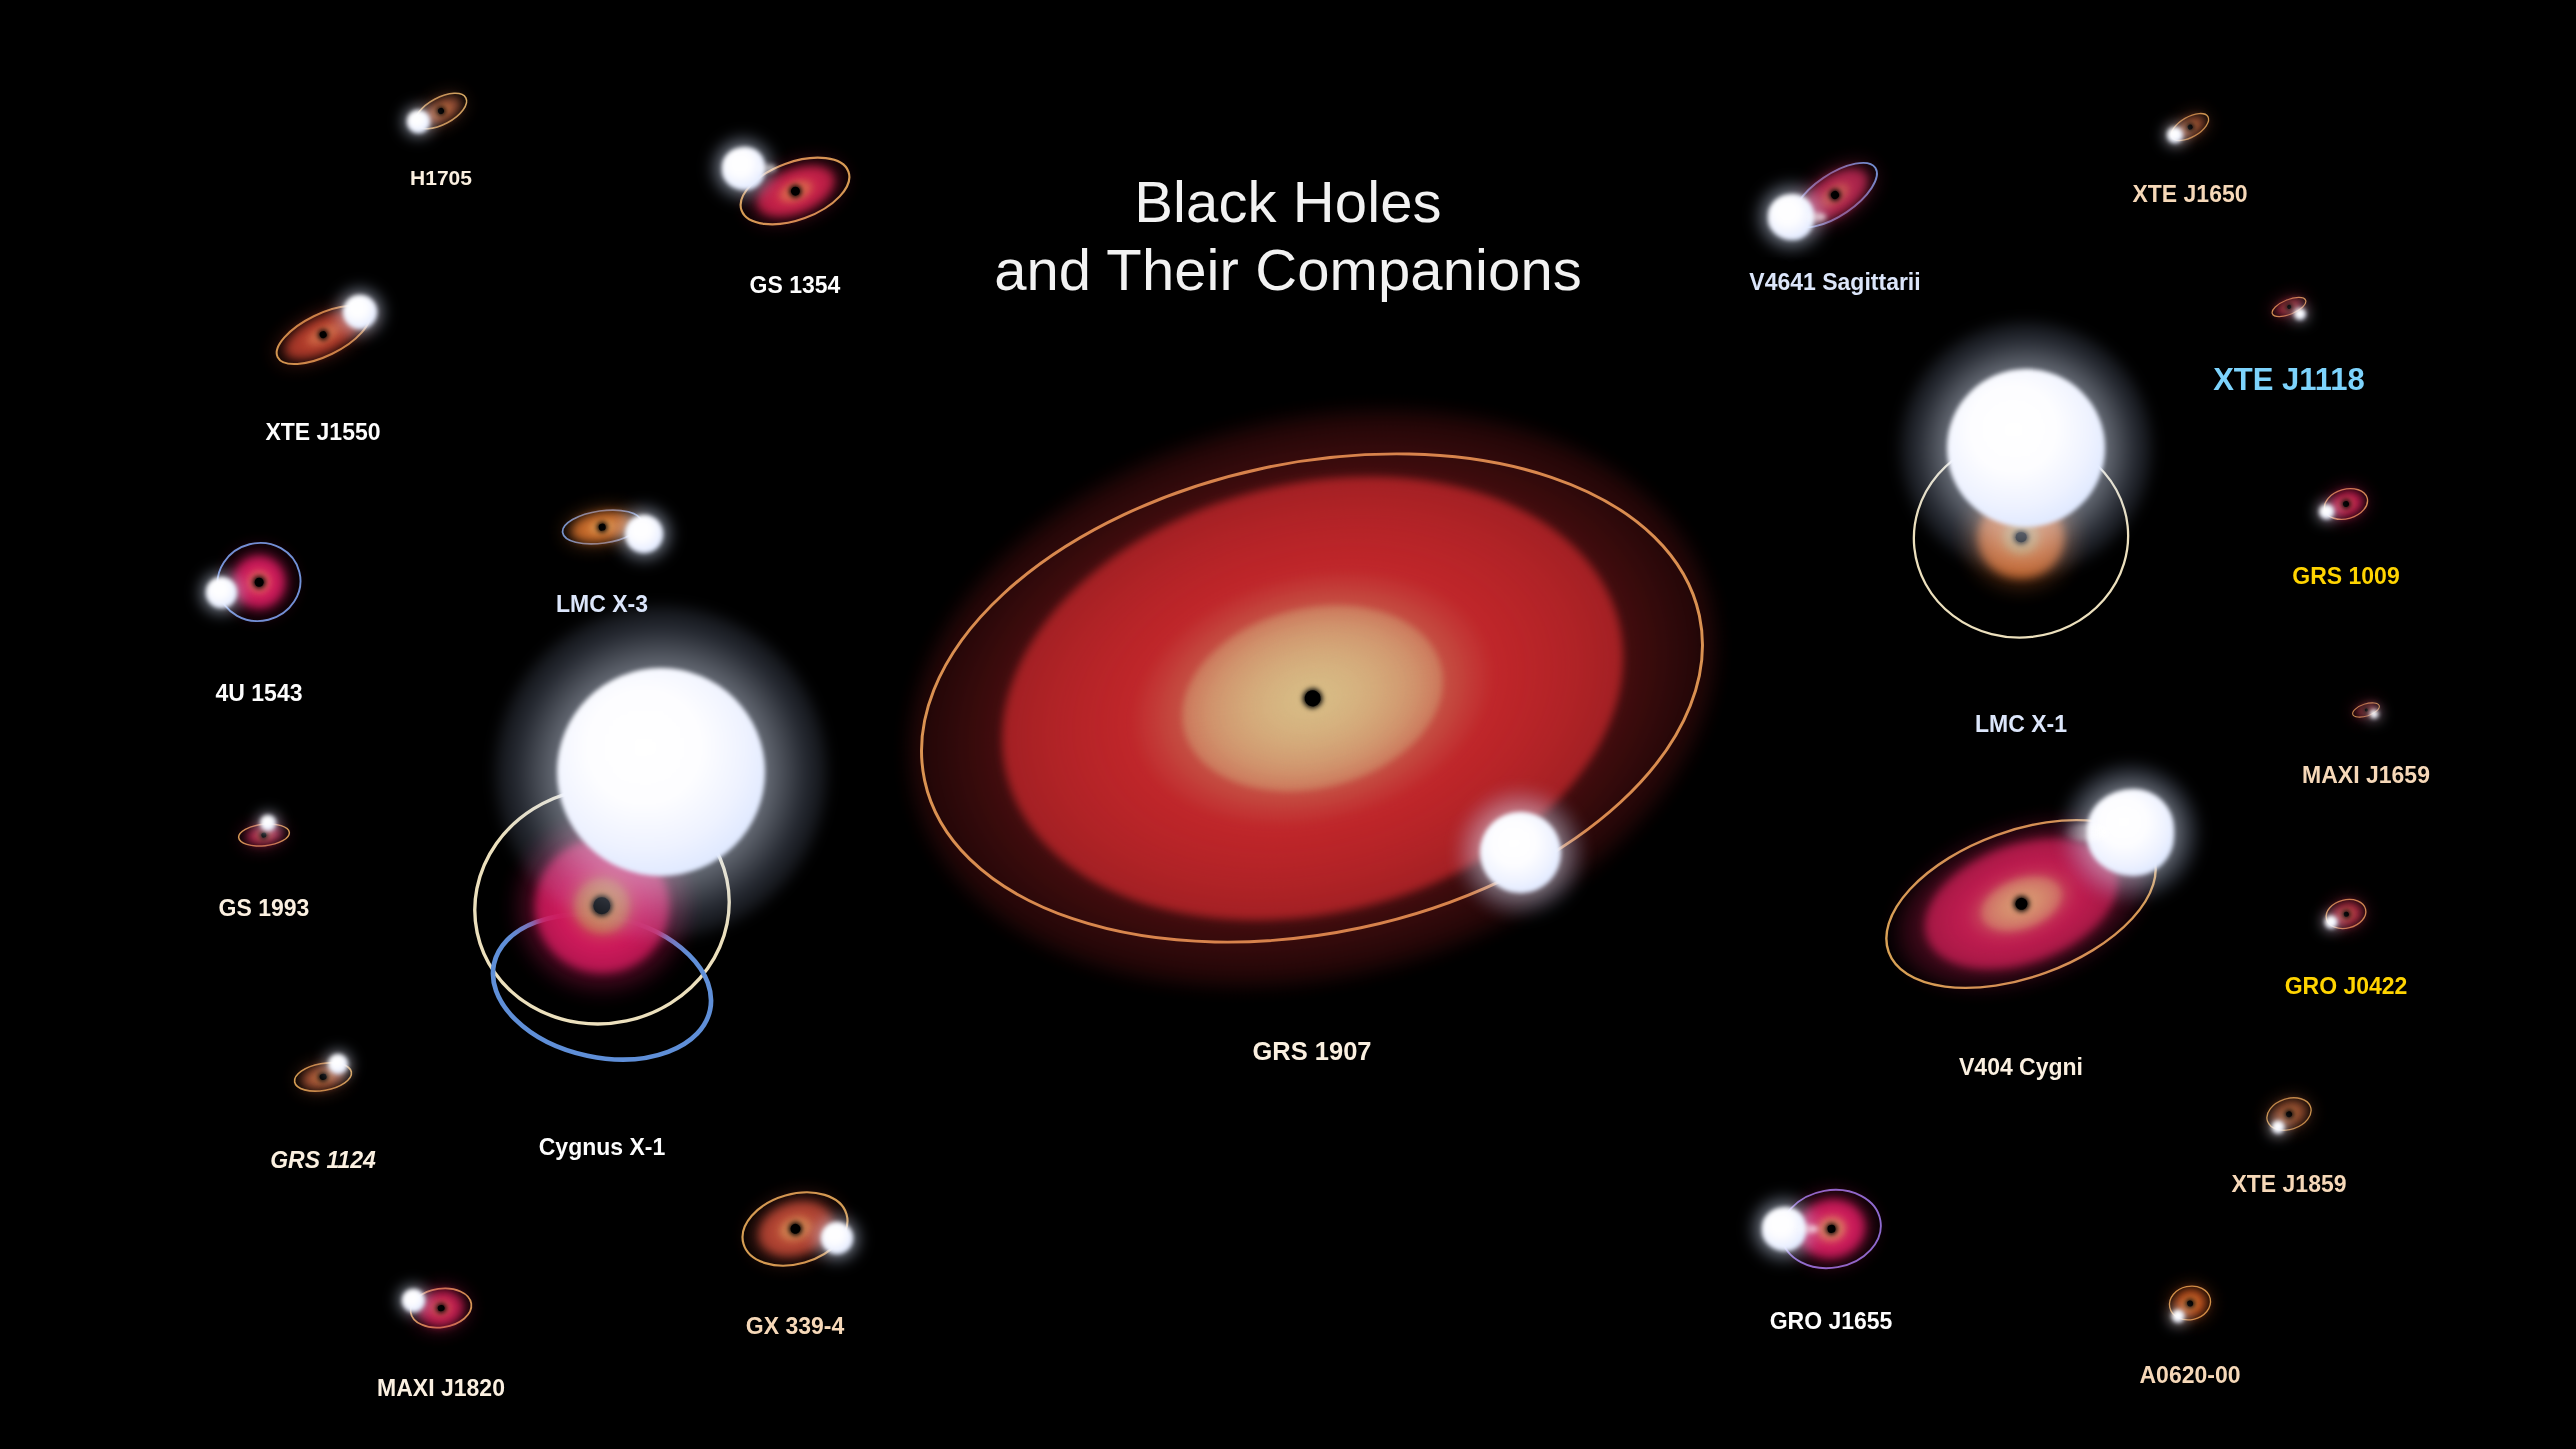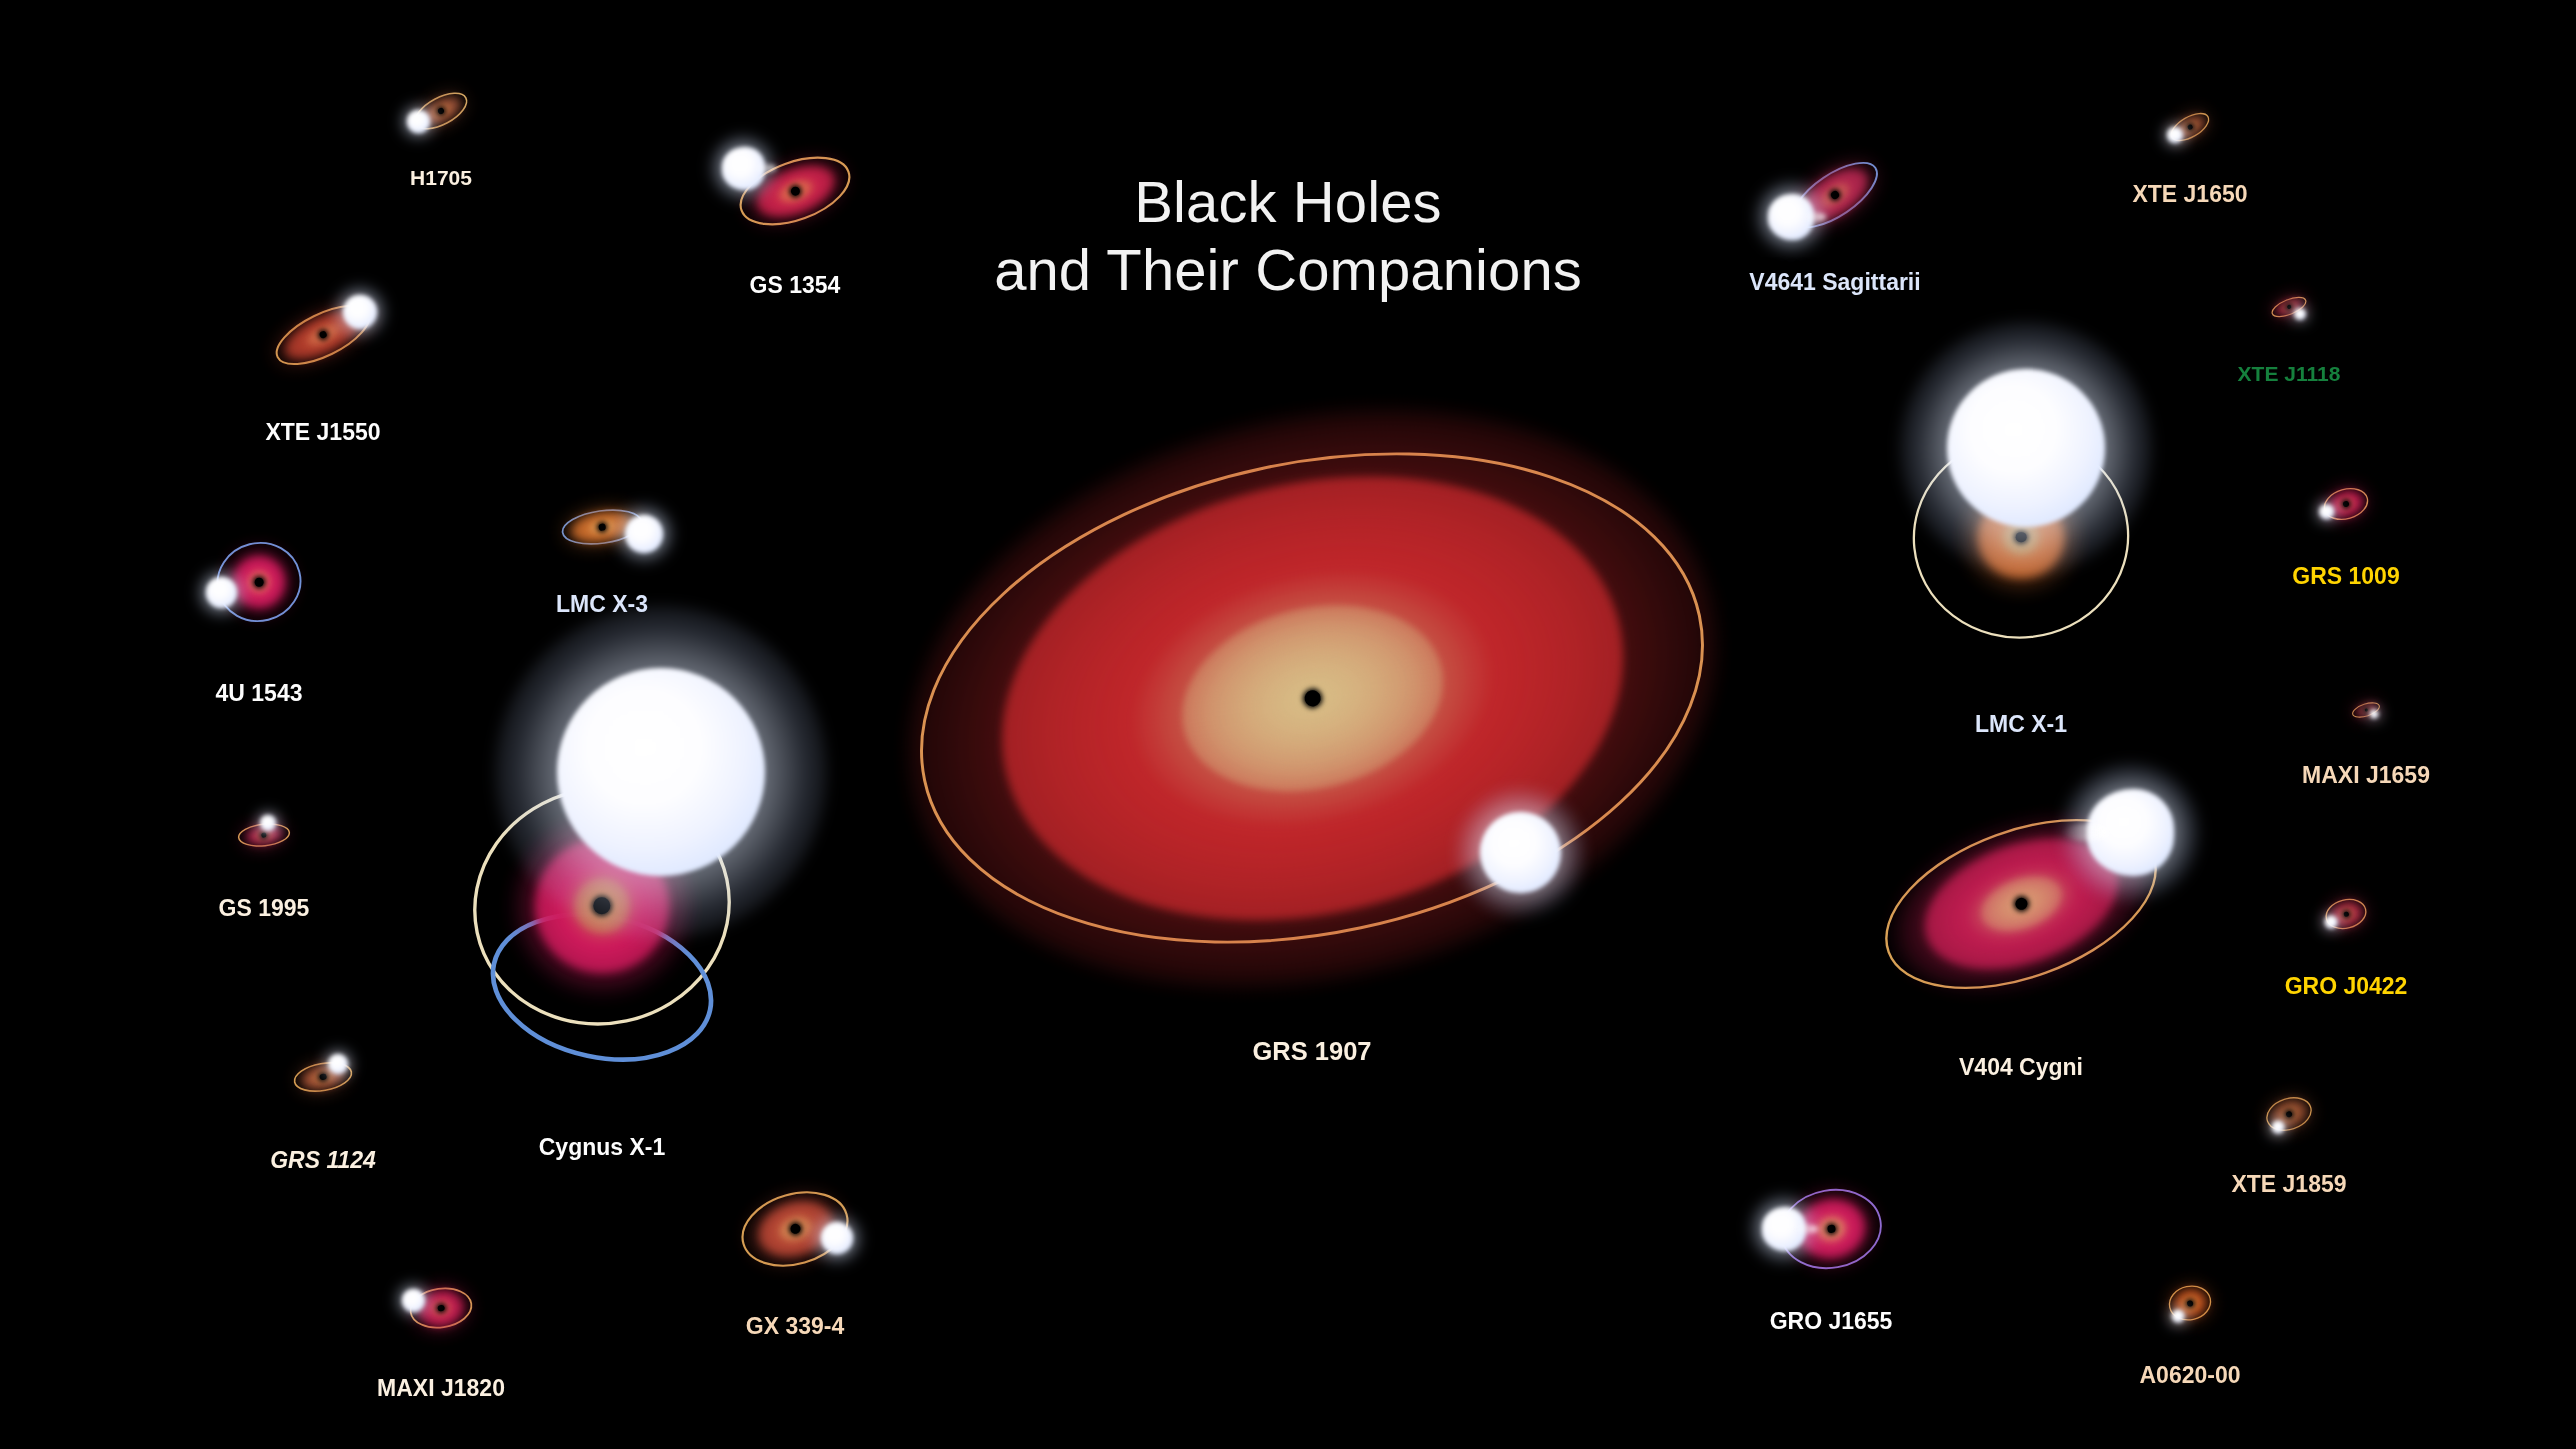--- a/index.html
+++ b/index.html
@@ -181,21 +181,21 @@
         <div class="disk" style="width: 36px; height: 17.4px; transform: translate(-50%, -50%) rotate(-8deg);">
           <div class="halo" style="width: 47px; height: 23px; background: radial-gradient(rgba(176, 37, 78, 0.85) 0%, rgba(176, 37, 78, 0.55) 45%, rgba(176, 37, 78, 0.16) 72%, rgba(176, 37, 78, 0) 92%);"></div>
           <div class="body" style="width: 36px; height: 17.4px; background: radial-gradient(rgba(212, 105, 74, 0.95) 0%, rgba(176, 37, 78, 0.98) 42%, rgba(176, 37, 78, 0.72) 74%, rgba(176, 37, 78, 0) 100%);"></div>
           <div class="inner" style="width: 15px; height: 7.3px; background: radial-gradient(rgba(212, 105, 74, 0.95) 0%, rgba(212, 105, 74, 0.55) 55%, rgba(212, 105, 74, 0) 100%);"></div>
           <div class="core" style="width: 5.4px; height: 5.4px;"></div>
         </div>
         <div class="star" style="width: 16px; height: 16px; left: calc(50% + 4px); top: calc(50% - 12px);">
           <div class="glow"></div>
           <div class="ball"></div>
         </div>
-        <div class="label" style="top: 60px; color: rgb(251, 240, 224); font-size: 23px;">GS 1995</div>
+        <div class="label" style="top: 60px; color: rgb(251, 240, 224); font-size: 23px;">GS 1993</div>
       </div>
       <div class="system" style="left: 602px; top: 906px;">
         <svg class="orbit" width="266" height="246" viewBox="0 0 396 366" style="transform: translate(-50%, calc(-50% + 0px)) rotate(-12deg);">
           <ellipse cx="198" cy="183" rx="190" ry="175" fill="none" stroke="#ece0bd" stroke-width="5" stroke-linecap="round"></ellipse>
         </svg>
         <svg class="orbit" width="235" height="154" viewBox="0 0 350 230" style="transform: translate(-50%, calc(-50% + 81px)) rotate(12deg);">
           <ellipse cx="175" cy="115" rx="165" ry="105" fill="none" stroke="#5f8fd8" stroke-width="7" stroke-linecap="round"></ellipse>
         </svg>
         <div class="disk" style="width: 134px; height: 134px; transform: translate(-50%, -50%) rotate(0deg);">
           <div class="halo" style="width: 174px; height: 174px; background: radial-gradient(rgba(208, 26, 92, 0.85) 0%, rgba(208, 26, 92, 0.55) 45%, rgba(208, 26, 92, 0.16) 72%, rgba(208, 26, 92, 0) 92%);"></div>
@@ -313,21 +313,21 @@
         <div class="disk" style="width: 29.5px; height: 12px; transform: translate(-50%, -50%) rotate(-22deg);">
           <div class="halo" style="width: 38px; height: 15.7px; background: radial-gradient(rgba(176, 42, 70, 0.85) 0%, rgba(176, 42, 70, 0.55) 45%, rgba(176, 42, 70, 0.16) 72%, rgba(176, 42, 70, 0) 92%);"></div>
           <div class="body" style="width: 29.5px; height: 12px; background: radial-gradient(rgba(208, 106, 78, 0.95) 0%, rgba(176, 42, 70, 0.98) 42%, rgba(176, 42, 70, 0.72) 74%, rgba(176, 42, 70, 0) 100%);"></div>
           <div class="inner" style="width: 12.4px; height: 5px; background: radial-gradient(rgba(208, 106, 78, 0.95) 0%, rgba(208, 106, 78, 0.55) 55%, rgba(208, 106, 78, 0) 100%);"></div>
           <div class="core" style="width: 4px; height: 4px;"></div>
         </div>
         <div class="star" style="width: 12px; height: 12px; left: calc(50% + 10.7px); top: calc(50% + 6.7px);">
           <div class="glow"></div>
           <div class="ball"></div>
         </div>
-        <div class="label" style="top: 55px; color: #15803d; font-size: 21px;">XTE J1118</div>
+        <div class="label" style="top: 55px; color: #7dd3fc; font-size: 31px;">XTE J1118</div>
       </div>
       <div class="system" style="left: 2021px; top: 537px;">
         <svg class="orbit" width="223" height="210" viewBox="0 0 332.8 312.8" style="transform: translate(-50%, calc(-50% + 0px)) rotate(-6deg);">
           <ellipse cx="166.4" cy="156.4" rx="160" ry="150" fill="none" stroke="#ece0bd" stroke-width="3.4" stroke-linecap="round"></ellipse>
         </svg>
         <div class="disk" style="width: 86px; height: 81px; transform: translate(-50%, -50%) rotate(0deg);">
           <div class="halo" style="width: 112px; height: 105px; background: radial-gradient(rgba(208, 106, 44, 0.85) 0%, rgba(208, 106, 44, 0.55) 45%, rgba(208, 106, 44, 0.16) 72%, rgba(208, 106, 44, 0) 92%);"></div>
           <div class="body" style="width: 86px; height: 81px; background: radial-gradient(rgba(195, 160, 103, 0.95) 0%, rgba(208, 106, 44, 0.98) 42%, rgba(208, 106, 44, 0.72) 74%, rgba(208, 106, 44, 0) 100%);"></div>
           <div class="inner" style="width: 36px; height: 34px; background: radial-gradient(rgba(195, 160, 103, 0.95) 0%, rgba(195, 160, 103, 0.55) 55%, rgba(195, 160, 103, 0) 100%);"></div>
           <div class="core" style="width: 10.7px; height: 10.7px;"></div>

